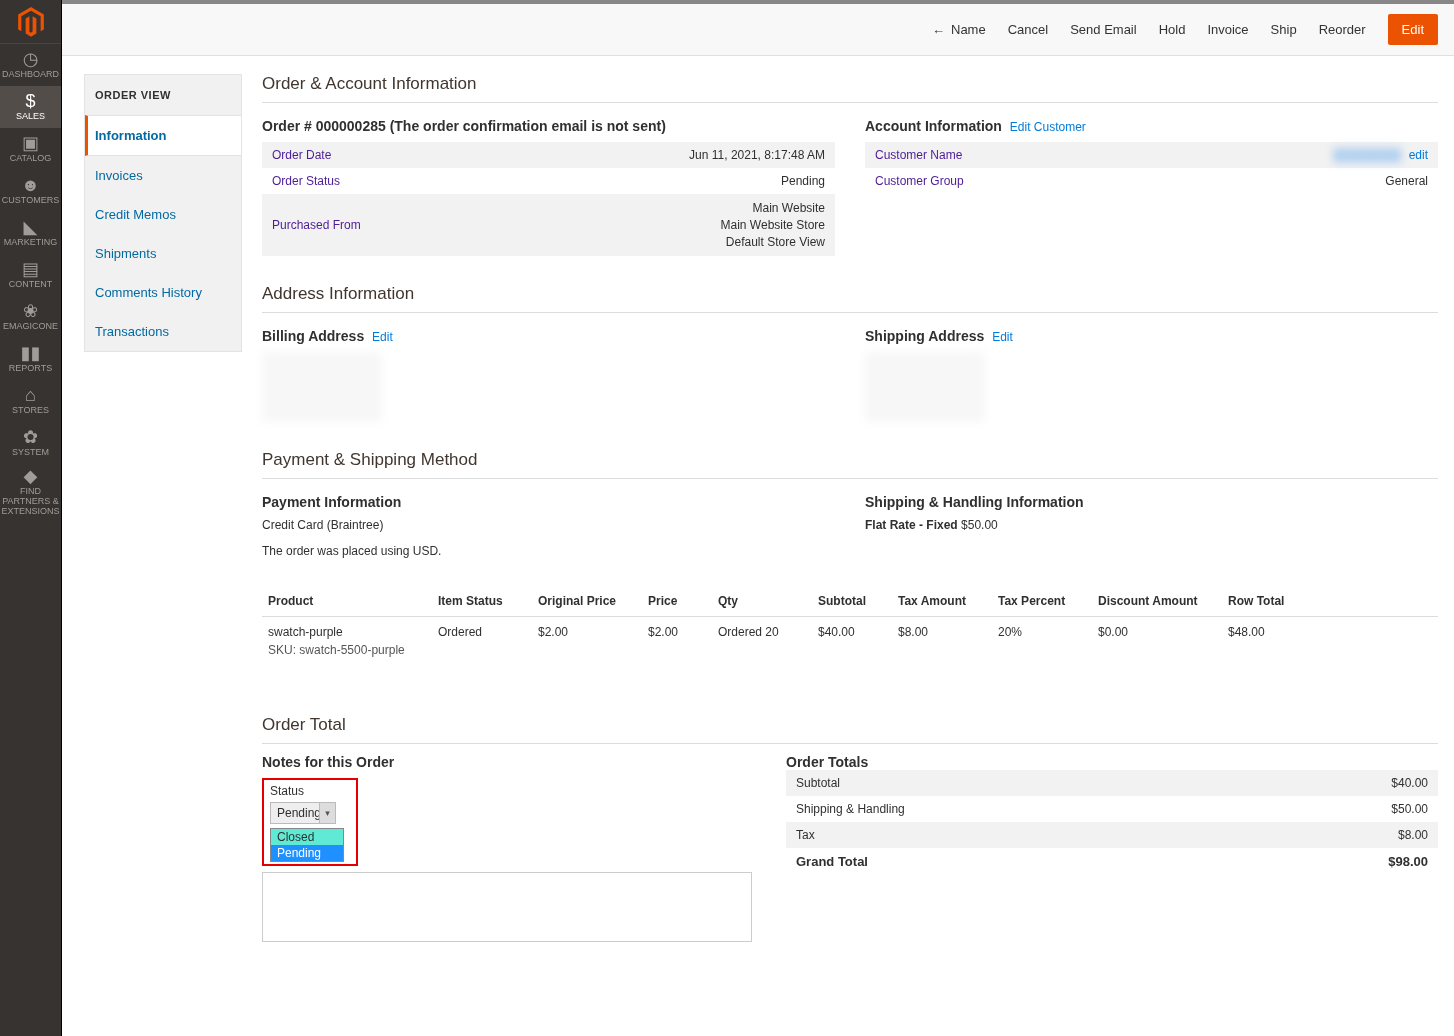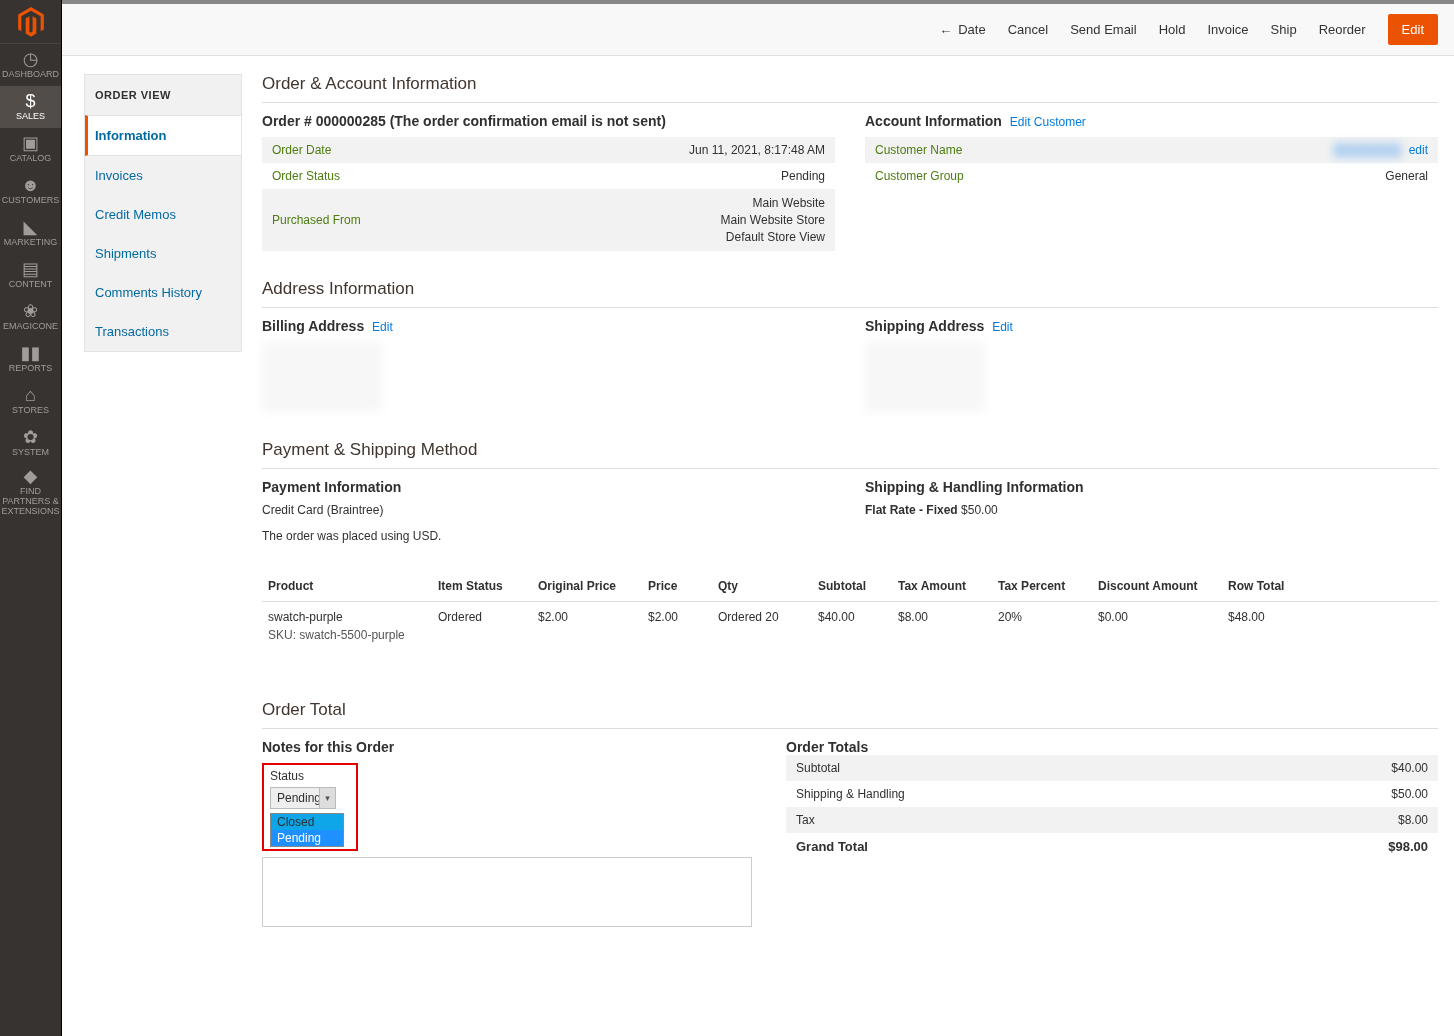--- a/index.html
+++ b/index.html
@@ -25,25 +25,25 @@
 .orderview .head { padding:14px 10px 14px 10px; font-size:11px; font-weight:700; letter-spacing:0.5px; color:#303030; }
 .orderview .tab { display:block; padding:12px 10px; font-size:13px; color:#0369a1; cursor:pointer; }
 .orderview .tab.active { background:#fff; border-left:3px solid #eb5202; font-weight:600; padding-left:7px; border-top:1px solid #e3e3e3; border-bottom:1px solid #e3e3e3; }
 
 
 .main { position:absolute; left:262px; top:74px; right:16px; }
 .section-title { font-size:17px; color:#41362f; font-weight:400; padding-bottom:8px; border-bottom:1px solid #ddd; margin-bottom:10px; }
 .subhead { font-size:14px; font-weight:600; color:#303030; margin-bottom:8px; }
 .editlink { font-size:12px; color:#007bdb; font-weight:400; margin-left:4px; }
 
-.twocol { display:flex; gap:30px; }
+.twocol { display:flex; gap:30px;margin-top:15px; }
 .col { flex:1; }
 
 .kvtable { width:100%; border-collapse:collapse; }
-.kvtable td { padding:6px 10px; font-size:12px; color:#4d7c0f; }
+.kvtable td { padding:6px 10px; font-size:12px; color:#4c1d95; }
 .kvtable tr:nth-child(odd) td { background:#f2f2f2; }
 .kvtable td.k { text-align:left; }
 .kvtable td.v { text-align:right; color:#303030; }
 .multi { display:flex; flex-direction:column; align-items:flex-end; line-height:1.4; }
 
 .addrblur { width:120px; height:70px; background: #f7f7f7; filter: blur(4px); border-radius:2px; margin-top:4px; }
 .rightblur { filter: blur(4px); color:#b0d0f0; }
 
 .items-table { width:100%; border-collapse:collapse; margin-top:6px; }
 .items-table th { text-align:left; font-size:12px; font-weight:700; color:#303030; padding:8px 6px; border-bottom:1px solid #ddd; }
@@ -56,21 +56,21 @@
 .totals .row.plain { background:transparent; }
 .totals .row.grand { background:transparent; font-weight:700; font-size:13px; }
 
 
 .notes-area { display:flex; gap:24px; }
 .notes-col { flex:1; }
 .status-box { position:relative; border:2px solid #e40000; padding:4px 6px 40px 6px; width:96px; }
 .status-label { font-size:12px; margin-bottom:4px; }
 .status-select { width:66px; height:22px; border:1px solid #bbb; background:#eee; font-size:12px; padding-left:6px; display:flex; align-items:center; position:relative; }
 .status-select .caret { position:absolute; right:0; top:0; bottom:0; width:16px; border-left:1px solid #bbb; background:#ddd; display:flex; align-items:center; justify-content:center; font-size:9px; color:#555; }
-.status-dd { position:absolute; top:48px; left:6px; width:74px; border:1px solid #888; background:#0ea5e9; font-size:12px; }
+.status-dd { position:absolute; top:48px; left:6px; width:74px; border:1px solid #888; background:#5eead4; font-size:12px; }
 .status-dd div { padding:1px 6px; cursor:pointer; }
 .status-dd .sel { background:#1e90ff; color:#fff; }
 textarea.comment { width:490px; height:70px; border:1px solid #ccc; resize:none; margin-top:6px; font-size:12px; }
 
 .sec { margin-bottom:28px; }
 </style>
 </head>
 <body>
 
 <div class="nav">
@@ -121,21 +121,21 @@
     </div>
   <div class="item" style="height:56px">
       <span class="ico">◆</span>
       <span class="lbl">FIND PARTNERS &amp; EXTENSIONS</span>
     </div>
 </div>
 
 <div class="toolbar">
   <span class="btn-link">
       <span>←</span>
-      <span>Date</span>
+      <span>Name</span>
     </span>
   <span class="btn-link">Cancel</span>
   <span class="btn-link">Send Email</span>
   <span class="btn-link">Hold</span>
   <span class="btn-link">Invoice</span>
   <span class="btn-link">Ship</span>
   <span class="btn-link">Reorder</span>
   <span class="btn-primary">Edit</span>
 </div>
 

